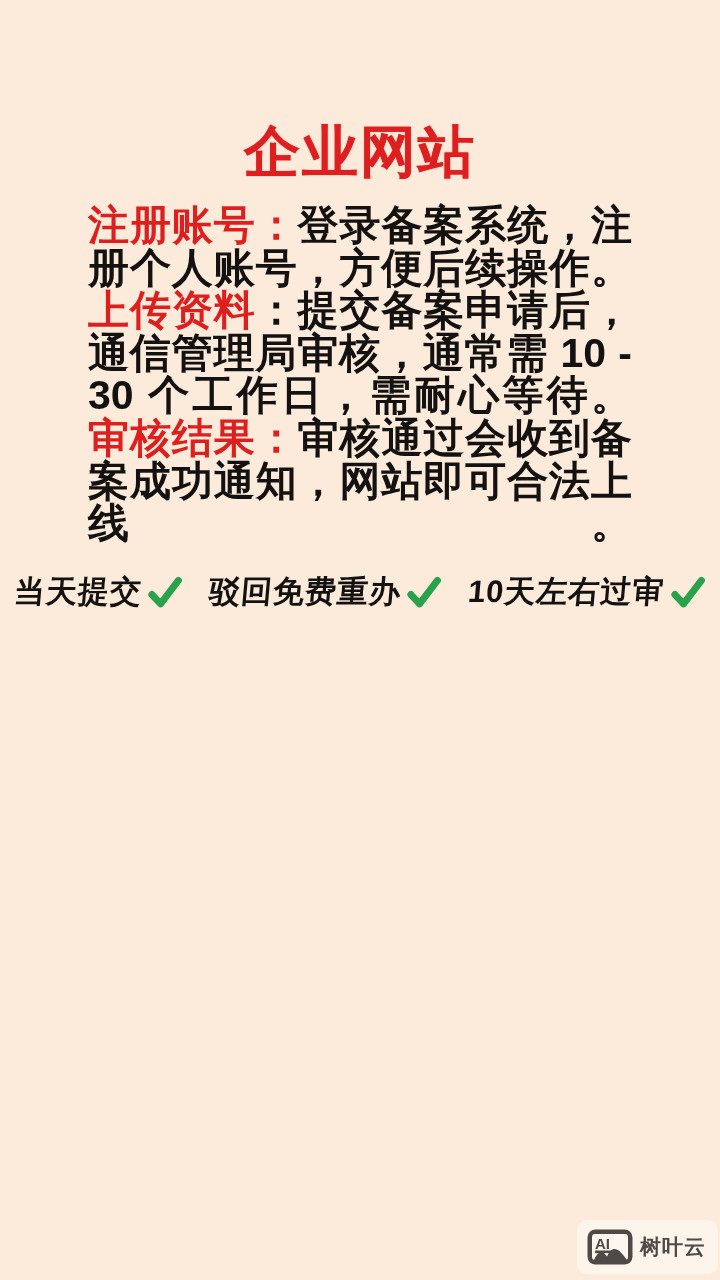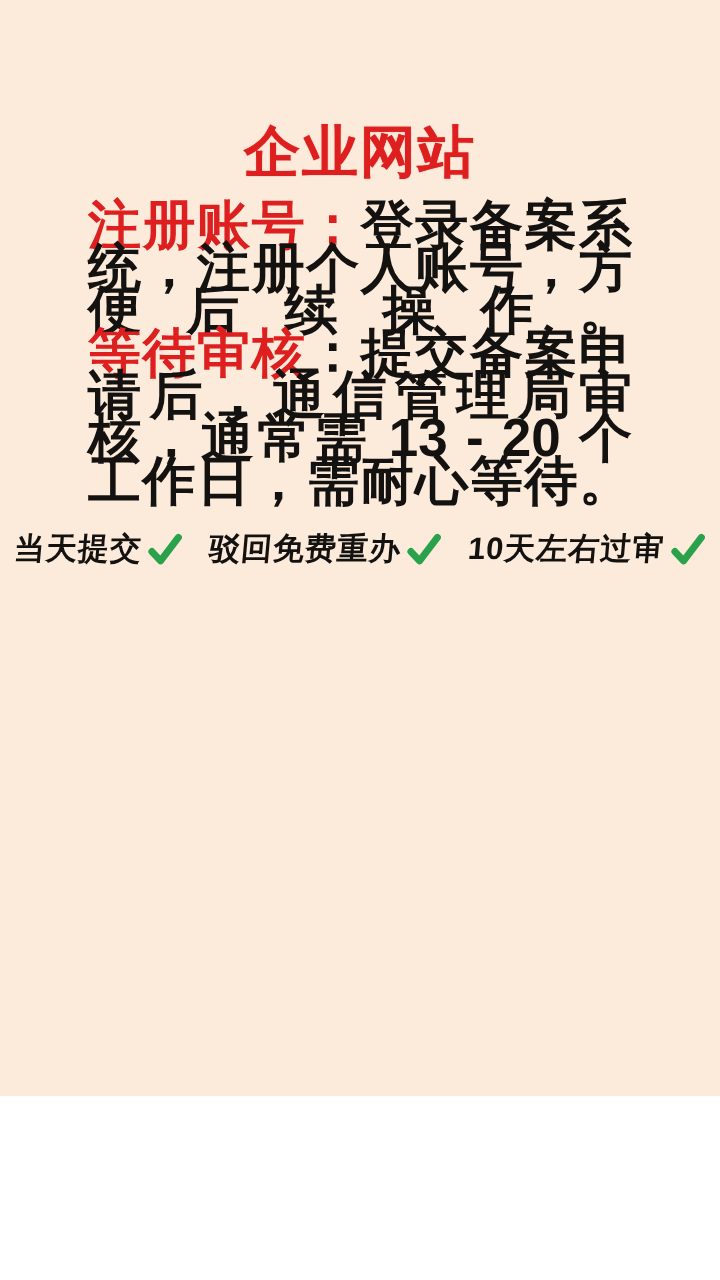--- a/index.html
+++ b/index.html
@@ -1,21 +1,21 @@
 <!DOCTYPE html>
 <html style="--bg: #fcebdb; --accent-red: #dd1f1f; --text-black: #141210; --check-green: #2aa14b; --watermark-gray: #4e4a47;"><head>
 <meta charset="utf-8">
 <style>
   html, body { margin: 0; padding: 0; }
   body { font-family: "Liberation Sans", sans-serif; }
 
   .canvas {
     position: relative;
     width: 720px;
-    height: 1096px;
+    height: 1280px;
     background: var(--bg, #fcebdb);
     overflow: hidden;
   }
 
   
   .title-block {
     padding-top: 117px;
     text-align: center;
     color: var(--accent-red, #dd1f1f);
     font-weight: 900;
@@ -26,21 +26,21 @@
     letter-spacing: 2px;
     text-shadow: 0 0 1px var(--accent-red, #dd1f1f);
   }
 
   
   .body-block {
     margin-top: 17px;
     padding: 0 88px 0 88px;
     color: var(--text-black, #141210);
     font-weight: 700;
-    font-size: 53px;
+    font-size: 41px;
     line-height: 42.6px;
   }
   .para {
     margin: 0;
     text-align: justify;
     text-align-last: justify;
     text-justify: inter-character;
     word-break: break-all;
   }
   .label-red { color: var(--accent-red, #dd1f1f); }
@@ -104,22 +104,23 @@
   <div class="title-block">
     <div class="title-line">企业网站</div>
   </div>
 
   <div class="body-block">
 
     <p class="para"><span class="label-red">注册账号</span><span class="colon-red">：</span><span>登录备案系统，注册个人账号，方便后续操作。</span></p>
 
 
 
-    <p class="para"><span class="label-red">等待审核</span><span class="colon-black">：</span><span>提交备案申请后，通信管理局审核，通常需 13 - 20 个工作日，需耐心等待。</span></p>
+    <p class="para"><span class="label-red">上传资料</span><span class="colon-black">：</span><span>提交备案申请后，通信管理局审核，通常需 10 - 30 个工作日，需耐心等待。</span></p>
 
+    <p class="para"><span class="label-red">审核结果</span><span class="colon-red">：</span><span>审核通过会收到备案成功通知，网站即可合法上线。</span></p>
 
   </div>
 
   <div class="tagline">
 
     <div class="badge">
       <span class="badge-label">当天提交</span>
       <span class="check-icon">
         <svg width="36" height="36" viewBox="0 0 36 36">
             <path d="M5 21 L14 30 L31 6" fill="none" stroke="currentColor" stroke-width="7" stroke-linecap="round" stroke-linejoin="round"></path>
@@ -140,14 +141,26 @@
       <span class="badge-label">10天左右过审</span>
       <span class="check-icon">
         <svg width="36" height="36" viewBox="0 0 36 36">
             <path d="M5 21 L14 30 L31 6" fill="none" stroke="currentColor" stroke-width="7" stroke-linecap="round" stroke-linejoin="round"></path>
           </svg>
       </span>
     </div>
 
   </div>
 
+  <div class="watermark">
+    <span class="watermark-icon">
+      <svg width="46" height="36" viewBox="0 0 46 36">
+        <rect x="0.5" y="0.5" width="45" height="35" rx="8" fill="currentColor"></rect>
+        <rect x="5" y="5" width="36" height="26" rx="3" fill="#fdf6ef"></rect>
+        <text x="8" y="20" font-size="15" font-weight="bold" font-family="Liberation Sans, sans-serif" fill="currentColor">AI</text>
+        <rect x="8" y="21.5" width="17" height="2.6" fill="currentColor"></rect>
+        <path d="M7 31 C12 20 16 22 20 27.5 C25 16 31 18 40 31 Z" fill="currentColor"></path>
+      </svg>
+    </span>
+    <span class="watermark-text">树叶云</span>
+  </div>
 
 </div>
 
 </body></html>

